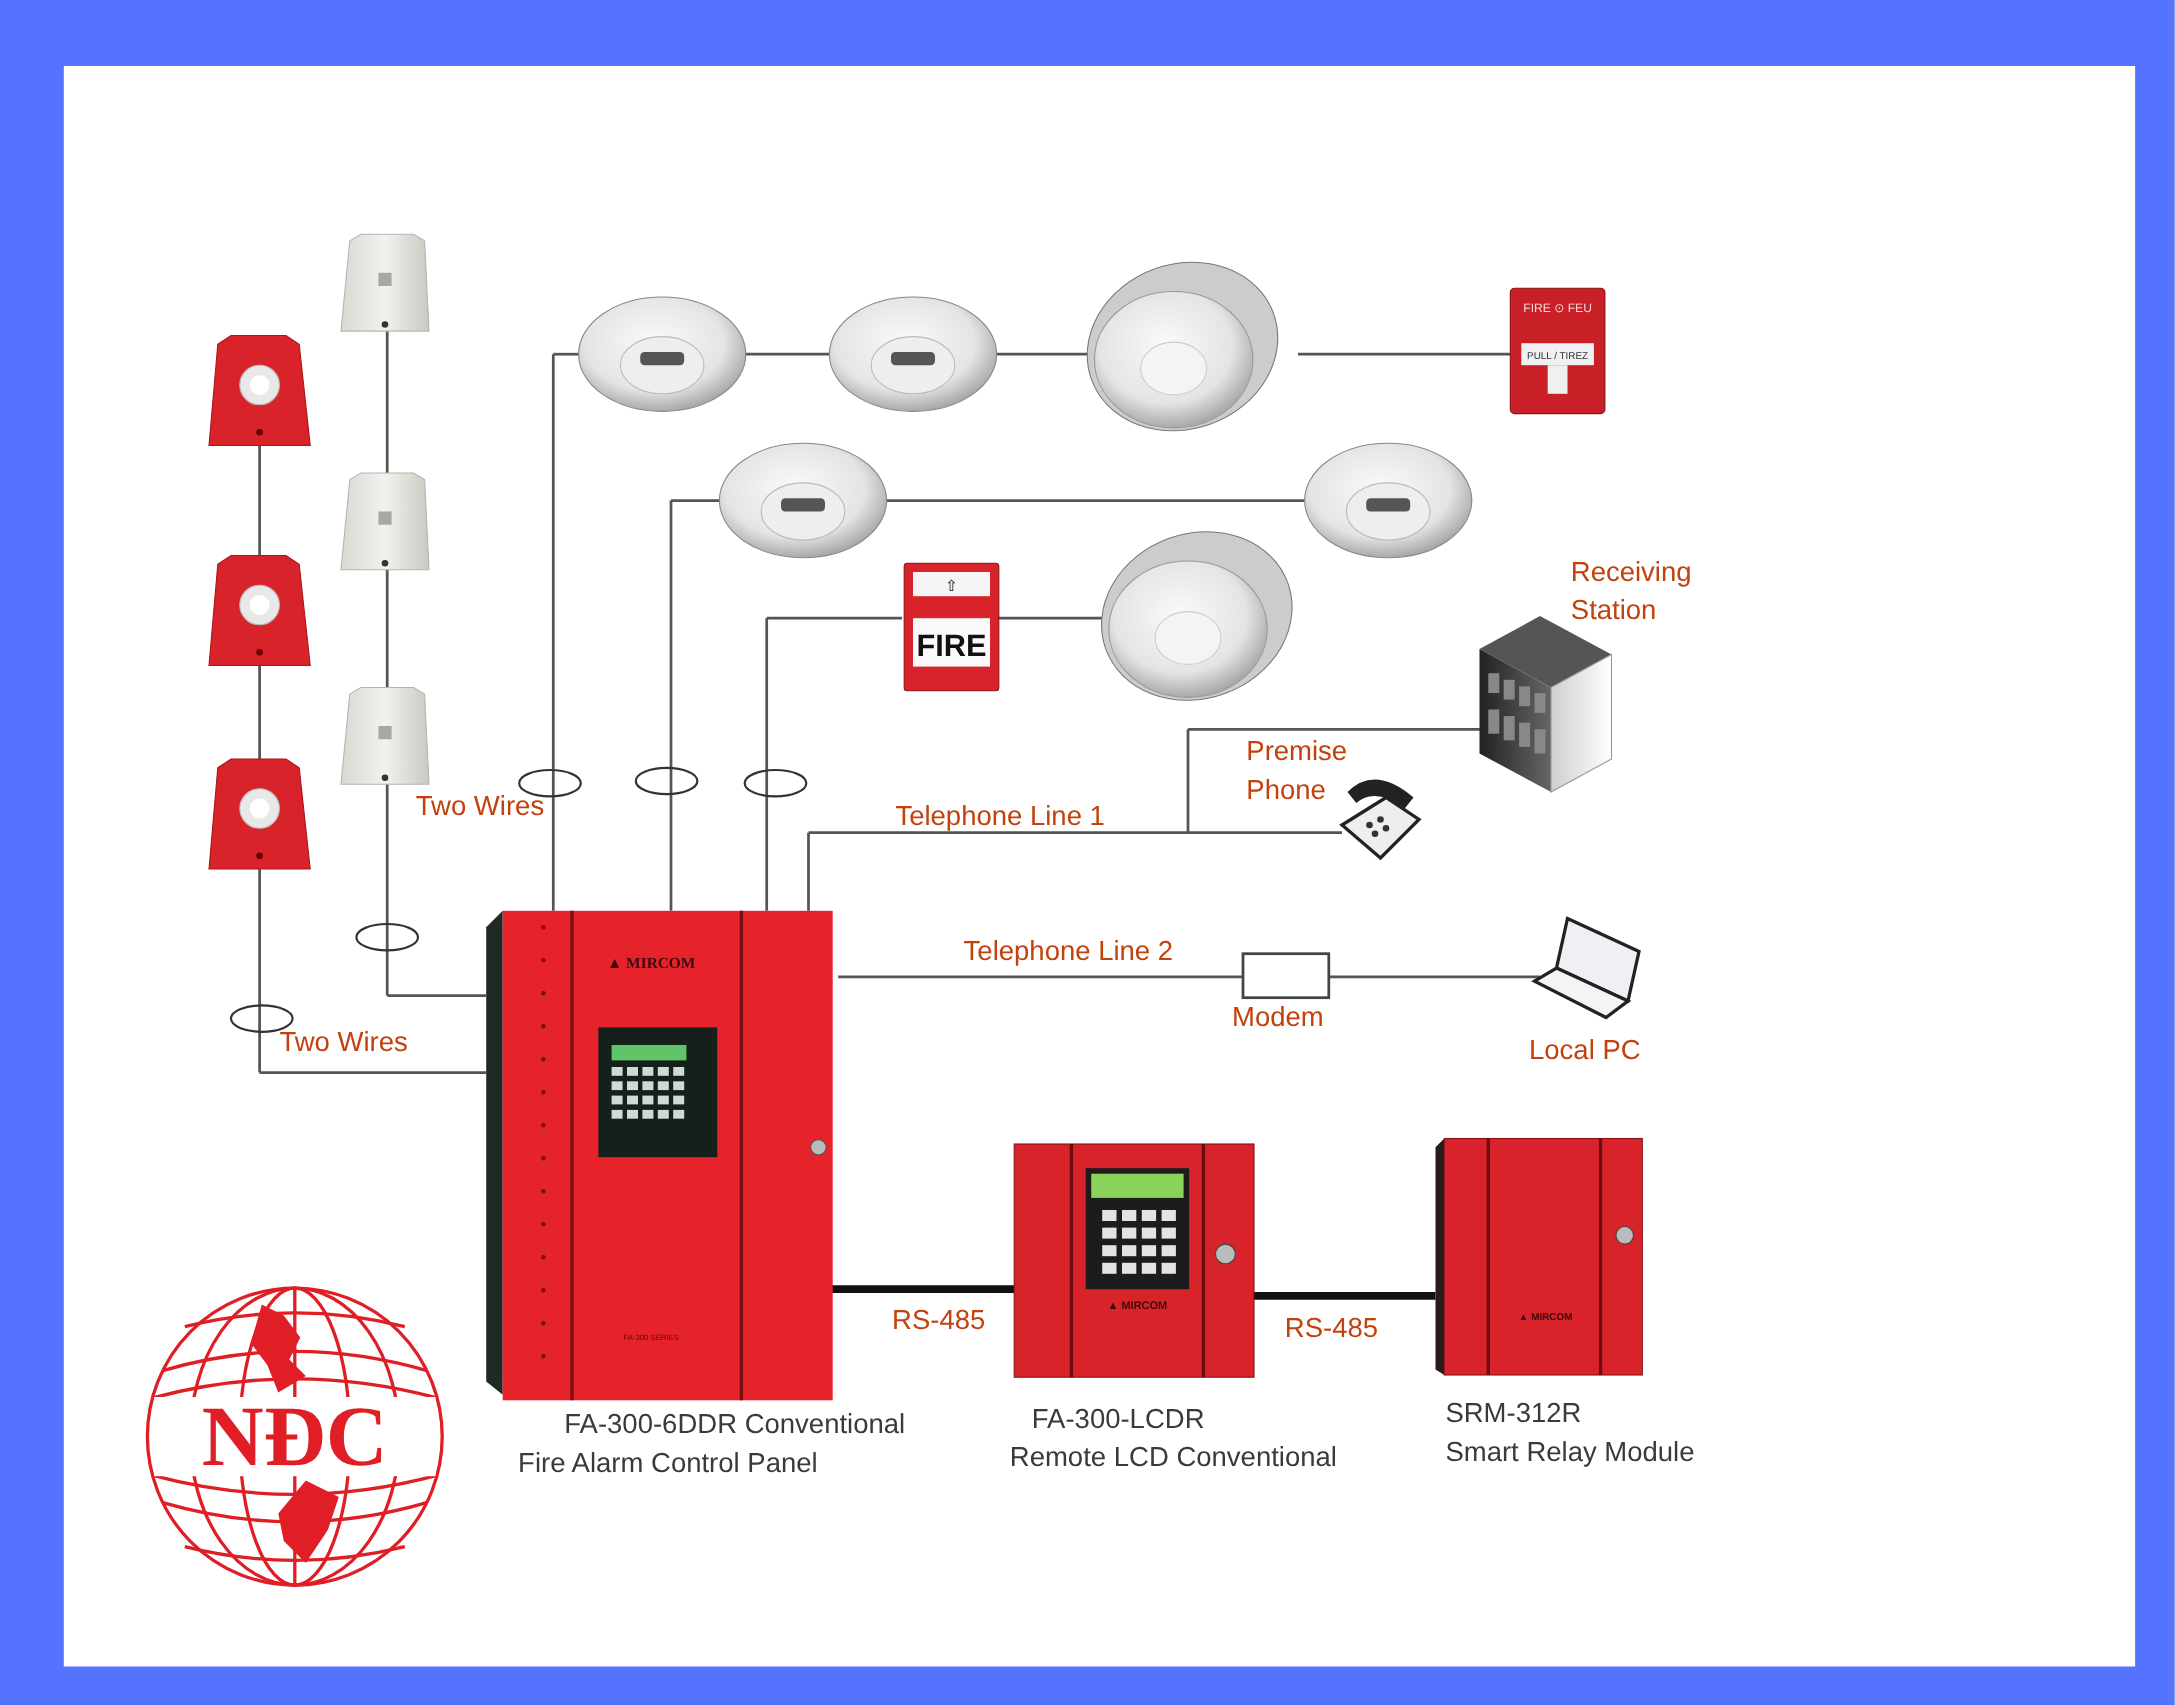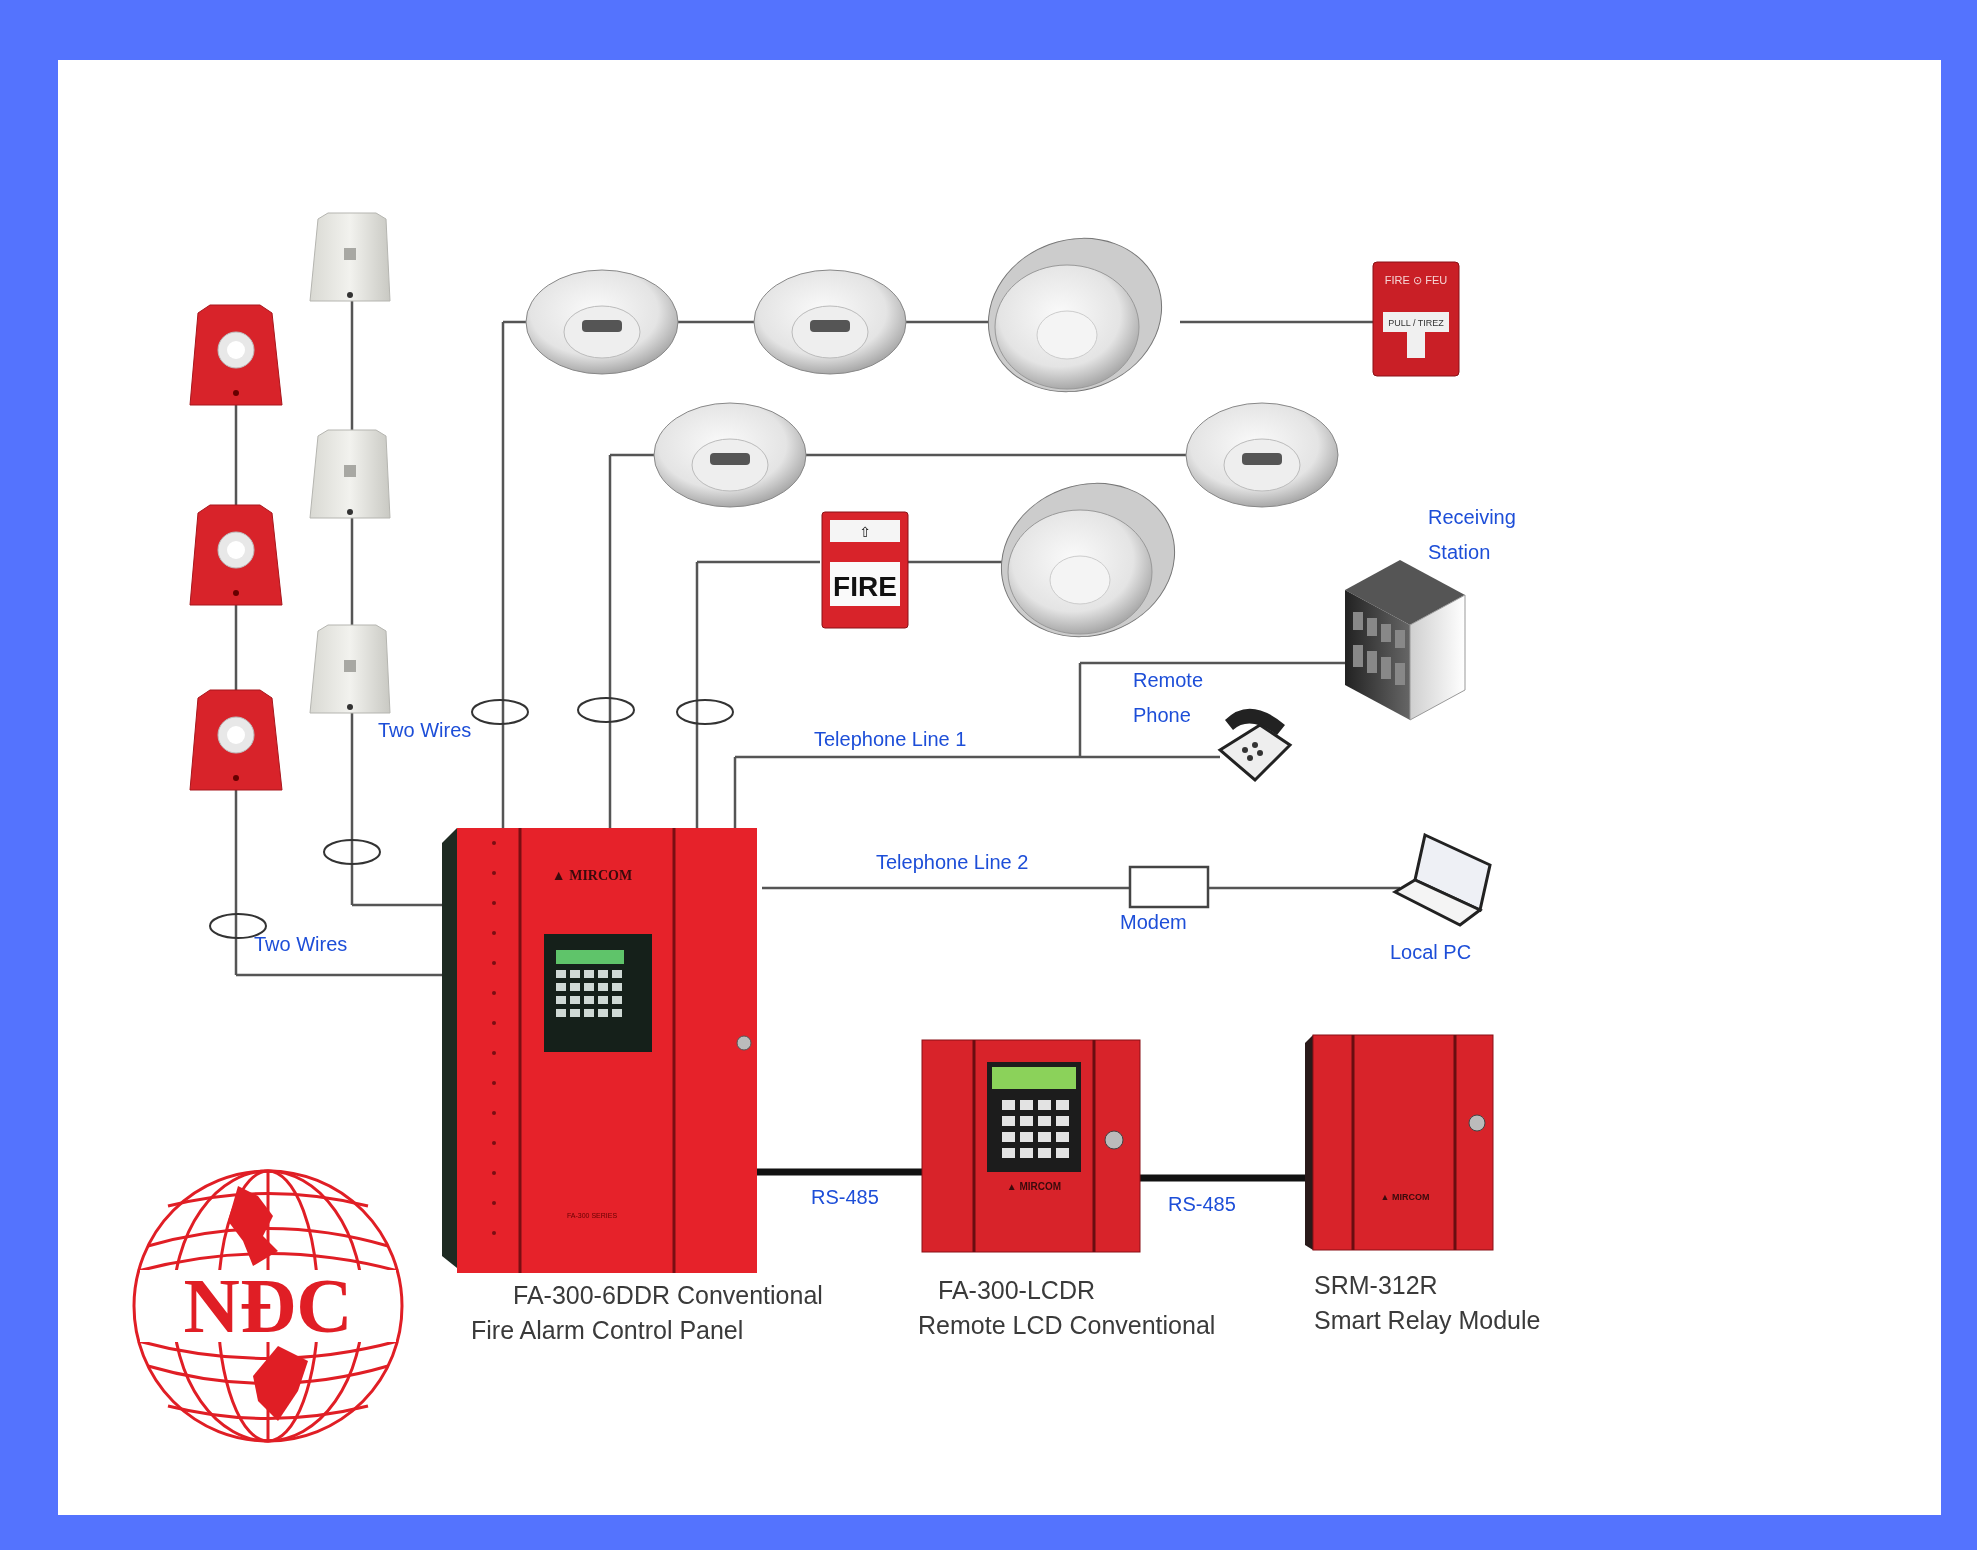--- a/index.html
+++ b/index.html
@@ -1,19 +1,19 @@
 <!DOCTYPE html>
 <html><head>
 <meta charset="utf-8">
 <style>
   html, body { margin: 0; padding: 0; }
   body { width: 1977px; height: 1550px; background: #5473FE; position: relative; overflow: hidden; font-family: "Liberation Sans", sans-serif; }
   .canvas { position: absolute; left: 58px; top: 60px; width: 1883px; height: 1455px; background: #ffffff; }
   svg.main { position: absolute; left: 0; top: 0; }
-  .lbl { position: absolute; color: #1d4ed8; font-size: 20px; font-family: "Liberation Sans", sans-serif; white-space: nowrap; line-height: 1.2; }
+  .lbl { position: absolute; color: #c2410c; font-size: 25px; font-family: "Liberation Sans", sans-serif; white-space: nowrap; line-height: 1.2; }
   .lbl.dev { font-size: 25px; color: #3a3a3a; }
 </style>
 </head>
 <body>
 
 <div class="canvas">
   <svg class="main" width="1883" height="1455" viewBox="58 60 1883 1455" xmlns="http://www.w3.org/2000/svg">
     <defs>
       <radialGradient id="detGrad" cx="45%" cy="40%" r="60%">
         <stop offset="0%" stop-color="#fafafa"></stop>
@@ -306,21 +306,21 @@
       <path d="M-30,-120 L-10,-110 L5,-90 L-5,-70 L10,-55 L-15,-40 L-25,-65 L-40,-85 Z" fill="#E01E25" stroke="none"></path>
       <path d="M10,40 L40,55 L30,85 L10,115 L-10,95 L-15,70 Z" fill="#E01E25" stroke="none"></path>
       <text x="0" y="26" font-size="78" font-weight="bold" fill="#E01E25" stroke="none" text-anchor="middle" font-family="Liberation Serif, serif">NĐC</text>
     </g>
   </svg>
 
   <div class="lbl" style="left:320px; top:658px;">Two Wires</div>
   <div class="lbl" style="left:196px; top:872px;">Two Wires</div>
   <div class="lbl" style="left:756px; top:652px;margin-top:15px;">Telephone Line 1</div>
   <div class="lbl" style="left:818px; top:790px;">Telephone Line 2</div>
-  <div class="lbl" style="left:1075px; top:608px;">Remote</div>
+  <div class="lbl" style="left:1075px; top:608px;">Premise</div>
   <div class="lbl" style="left:1075px; top:643px;">Phone</div>
   <div class="lbl" style="left:1370px; top:445px;">Receiving</div>
   <div class="lbl" style="left:1370px; top:480px;">Station</div>
   <div class="lbl" style="left:1062px; top:850px;">Modem</div>
   <div class="lbl" style="left:1332px; top:880px;">Local PC</div>
   <div class="lbl" style="left:753px; top:1125px;">RS-485</div>
   <div class="lbl" style="left:1110px; top:1132px;">RS-485</div>
 
   <div class="lbl dev" style="left:413px; top:1220px;margin-left:42px;">FA-300-6DDR Conventional</div>
   <div class="lbl dev" style="left:413px; top:1255px;">Fire Alarm Control Panel</div>

